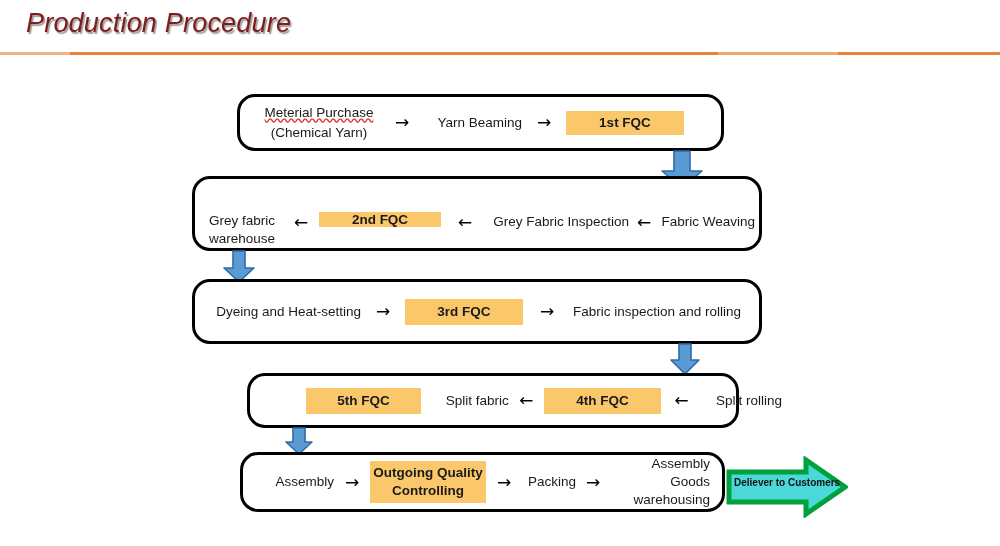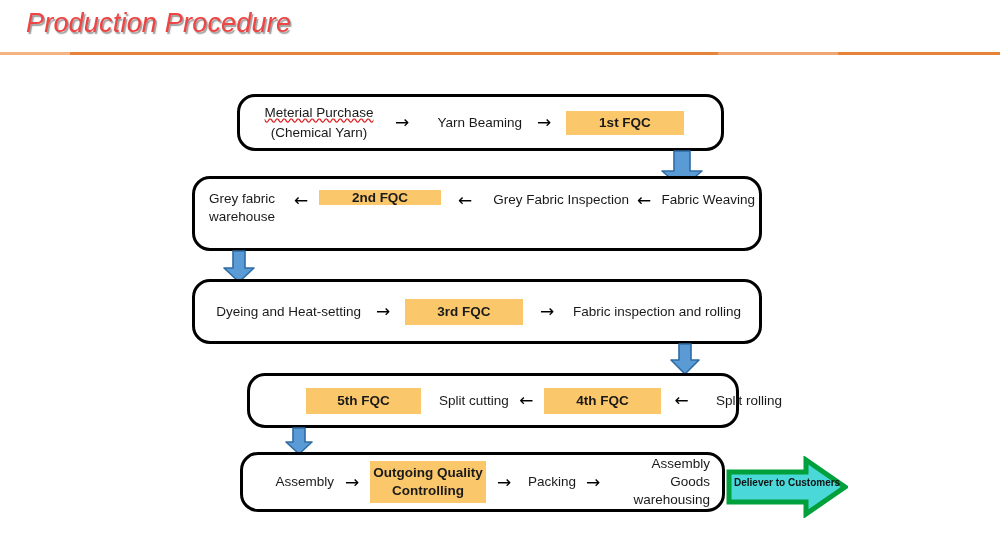--- a/index.html
+++ b/index.html
@@ -20,21 +20,21 @@
     position: absolute;
     left: 0; top: 0;
     width: 1000px; height: 56px;
   }
   #page-title {
     position: absolute;
     left: 26px; top: 8px;
     font-size: 27px;
     font-style: italic;
     font-weight: 400;
-    color: #ef4444;
+    color: #7f1d1d;
     letter-spacing: 0.2px;
     text-shadow: 1.5px 1.5px 1.2px rgba(120,120,120,0.75);
     white-space: nowrap;
   }
   #title-rule {
     position: absolute;
     left: 0; top: 52px;
     width: 1000px; height: 3px;
     background: #e8833a;
   }
@@ -162,21 +162,21 @@
     </div>
   </div>
 
   <div class="connector" style="left:660px; top:94px;">
     <svg width="44" height="40" viewBox="0 0 44 40">
       <polygon points="14,1 30,1 30,21 42,21 22,38 2,21 14,21" fill="#5b9bd5" stroke="#2e6ca4" stroke-width="1.6" stroke-linejoin="round"></polygon>
     </svg>
   </div>
 
   <div class="row-box" style="left:192px; top:120px; width:570px; height:75px;">
-    <div class="row-inner" style="padding-left:14px; align-items:flex-start; padding-top:11px;">
+    <div class="row-inner" style="padding-left:14px; align-items:flex-start; padding-top:33px;">
       <div class="step twoline" style="width:74px; text-align:left; line-height:1.35;">
         <div>Grey fabric</div>
         <div>warehouse</div>
       </div>
       <div class="arrow-glyph" style="width:36px; height:20px;">←</div>
       <div class="fqc" style="width:122px; height:15px;">2nd FQC</div>
       <div class="arrow-glyph" style="width:48px; height:20px;">←</div>
       <div class="step" style="width:140px;">Grey Fabric Inspection</div>
       <div class="arrow-glyph" style="width:30px; height:20px;">←</div>
       <div class="step" style="width:96px;">Fabric Weaving</div>
@@ -201,21 +201,21 @@
 
   <div class="connector" style="left:669px; top:287px;">
     <svg width="32" height="33" viewBox="0 0 32 33">
       <polygon points="10,1 22,1 22,17 30,17 16,31 2,17 10,17" fill="#5b9bd5" stroke="#2e6ca4" stroke-width="1.6" stroke-linejoin="round"></polygon>
     </svg>
   </div>
 
   <div class="row-box" style="left:247px; top:317px; width:492px; height:55px;">
     <div class="row-inner" style="padding-left:10px;margin-left:46px;">
       <div class="fqc" style="width:118px; height:26px;">5th FQC</div>
-      <div class="step" style="width:90px;">Split cutting</div>
+      <div class="step" style="width:90px;">Split fabric</div>
       <div class="arrow-glyph" style="width:36px;">←</div>
       <div class="fqc" style="width:120px; height:26px;">4th FQC</div>
       <div class="arrow-glyph" style="width:42px;">←</div>
       <div class="step" style="width:82px;">Split rolling</div>
     </div>
   </div>
 
   <div class="connector" style="left:284px; top:371px;">
     <svg width="30" height="29" viewBox="0 0 30 29">
       <polygon points="9,1 21,1 21,15 28,15 15,27 2,15 9,15" fill="#5b9bd5" stroke="#2e6ca4" stroke-width="1.6" stroke-linejoin="round"></polygon>

